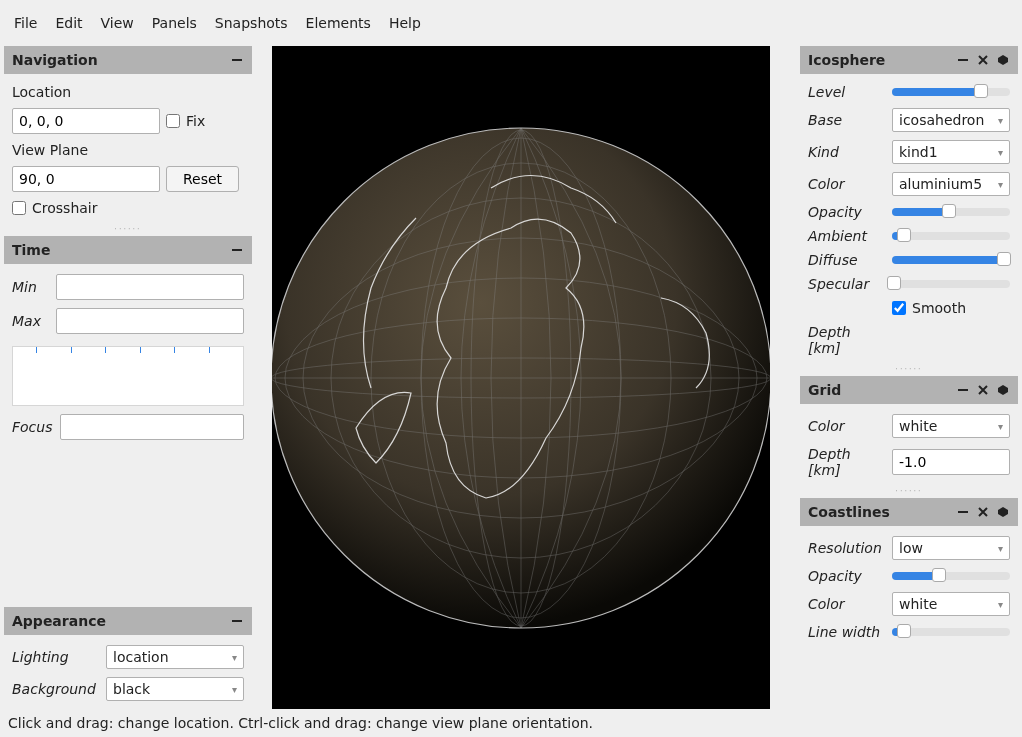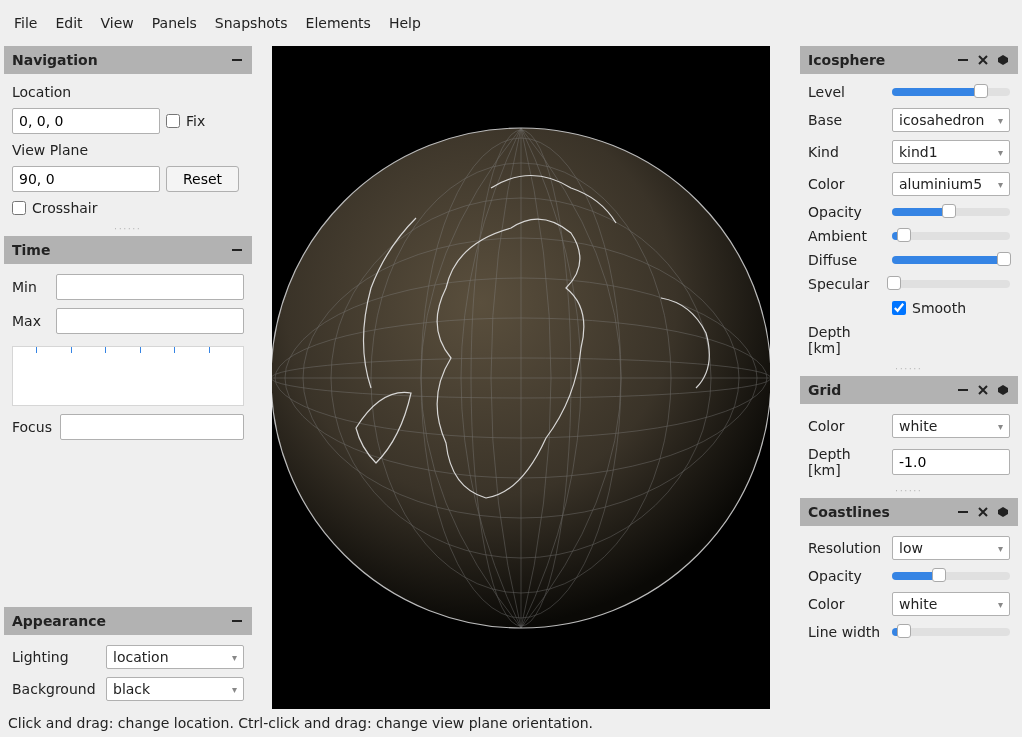--- a/index.html
+++ b/index.html
@@ -8,21 +8,21 @@
 .menubar span { padding: 2px 8px; cursor: pointer; }
 .main { display: flex; flex: 1; gap: 20px; padding: 0 4px; }
 .left-col { width: 248px; display: flex; flex-direction: column; gap: 2px; }
 .right-col { width: 218px; display: flex; flex-direction: column; gap: 2px; margin-left: 10px; }
 .viewport { flex: 1; background: #000; position: relative; overflow: hidden; }
 .panel-header { background: #b2b2b2; padding: 6px 8px; display: flex; align-items: center; font-weight: bold; }
 .panel-header .spacer { flex: 1; }
 .panel-header .btn { width: 14px; height: 14px; display: inline-flex; align-items: center; justify-content: center; margin-left: 6px; cursor: pointer; }
 .panel-body { padding: 8px; display: flex; flex-direction: column; gap: 8px; }
 .row { display: flex; align-items: center; gap: 6px; }
-.row label, .row .lab { flex: 0 0 auto; }
+.row label, .row .lab { flex: 0 0 auto; font-style: italic; }
 .right-col .row .lab { width: 78px; }
 input[type=text] { border: 1px solid #b0b0b0; background: #fff; padding: 4px 6px; border-radius: 2px; width: 100%; }
 .loc-input { width: 148px !important; }
 .mini-input { width: 186px; }
 button.reset { border: 1px solid #b0b0b0; background: #f4f4f4; border-radius: 3px; padding: 4px 16px; cursor: pointer; }
 input[type=checkbox] { width: 14px; height: 14px; }
 .select { border: 1px solid #b0b0b0; background: #fff; padding: 3px 6px; border-radius: 2px; width: 100%; display: flex; align-items: center; cursor: pointer; }
 .select .val { flex: 1; }
 .select .arr { font-size: 10px; color: #888; }
 .slider { flex: 1; height: 8px; background: #e0e0e0; border-radius: 4px; position: relative; cursor: pointer; }

